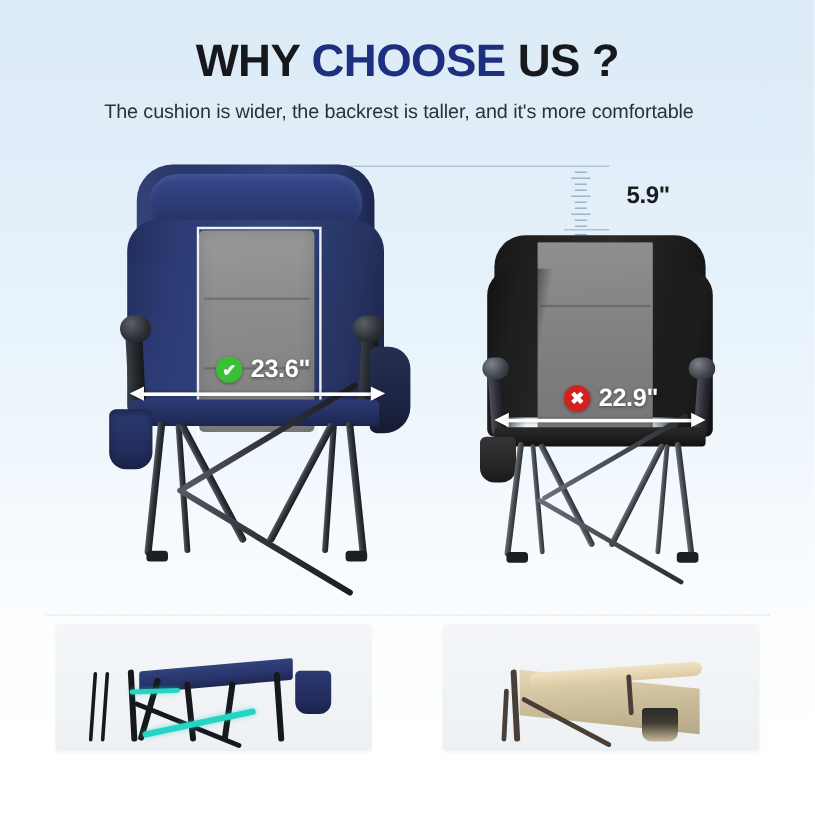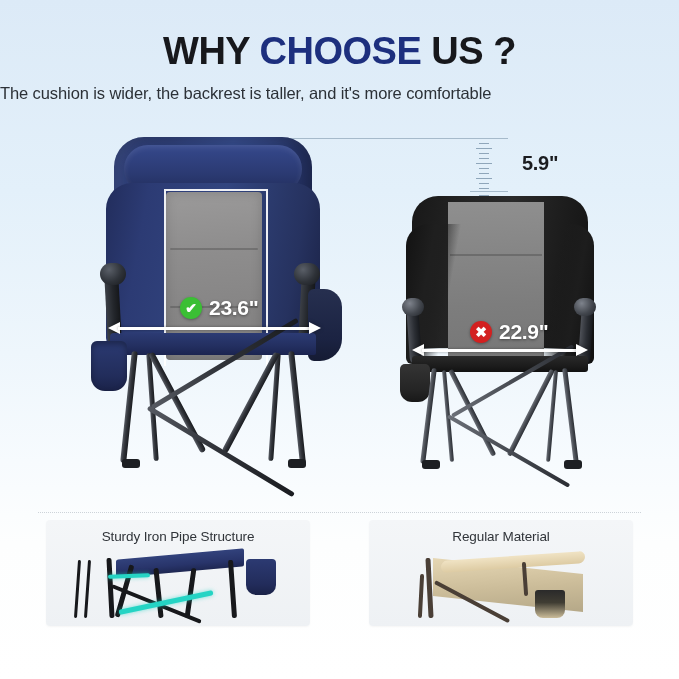--- a/index.html
+++ b/index.html
@@ -15,21 +15,21 @@
   }
 
   
   .title{
     position:absolute;top:30px;left:0;width:679px;text-align:center;
     font-size:38px;font-weight:bold;letter-spacing:-0.5px;
     color:#17181c;white-space:nowrap;
   }
   .title .hl{color:#1d2f7e;}
   .subtitle{
-    position:absolute;top:84px;left:0;width:665px;text-align:left;
+    position:absolute;top:84px;left:0;width:665px;text-align:center;
     font-size:16.5px;color:#2c3137;letter-spacing:-0.1px;white-space:nowrap;
   }
 
   
   .guide-line{position:absolute;height:1px;background:#9bb0c2;opacity:.85;}
   .ruler{position:absolute;width:16px;}
   .ruler i{display:block;height:1px;background:#8fa6ba;margin:0 auto 4px auto;}
   .ruler i.lg{width:16px;}
   .ruler i.sm{width:10px;}
   .height-label{
@@ -324,39 +324,37 @@
       <div class="head r"></div>
   </div>
   <div class="badge-row" style="left:470px;top:320px;">
     <span class="badge no">✖</span>
     <span class="dim-text">22.9"</span>
   </div>
 
   <div class="divider"></div>
 
   <div class="card" id="card-left">
-    <div class="card-title">Sturdy Iron Pipe Structure</div>
     <div class="card-photo">
       <div class="lp-seat"></div>
       <div class="lp-cup"></div>
       <div class="lp-leg" style="left:16px;top:6px;width:3px;height:58px;transform:rotate(4deg);"></div>
       <div class="lp-leg" style="left:26px;top:6px;width:3px;height:58px;transform:rotate(4deg);"></div>
       <div class="lp-leg" style="left:48px;top:4px;width:5px;height:60px;transform:rotate(-3deg);"></div>
       <div class="lp-leg" style="left:62px;top:10px;width:5px;height:54px;transform:rotate(16deg);"></div>
       <div class="lp-leg" style="left:96px;top:14px;width:5px;height:50px;transform:rotate(-6deg);"></div>
       <div class="lp-leg" style="left:128px;top:14px;width:5px;height:50px;transform:rotate(8deg);"></div>
       <div class="lp-leg" style="left:170px;top:6px;width:5px;height:58px;transform:rotate(-4deg);"></div>
       <div class="lp-leg" style="left:52px;top:30px;width:96px;height:4px;transform:rotate(22deg);transform-origin:left center;"></div>
       <div class="lp-bar" style="left:48px;top:20px;width:42px;height:4px;transform:rotate(-2deg);"></div>
       <div class="lp-bar" style="left:58px;top:46px;width:96px;height:5px;transform:rotate(-12deg);"></div>
     </div>
   </div>
 
   <div class="card" id="card-right">
-    <div class="card-title">Regular Material</div>
     <div class="card-photo">
       <div class="rp-fab"></div>
       <div class="rp-top"></div>
       <div class="rp-cup"></div>
       <div class="rp-leg" style="left:44px;top:4px;width:5px;height:60px;transform:rotate(-3deg);"></div>
       <div class="rp-leg" style="left:52px;top:26px;width:84px;height:4px;transform:rotate(28deg);transform-origin:left center;"></div>
       <div class="rp-leg" style="left:36px;top:20px;width:4px;height:44px;transform:rotate(3deg);"></div>
       <div class="rp-leg" style="left:140px;top:8px;width:4px;height:34px;transform:rotate(-4deg);"></div>
     </div>
   </div>

